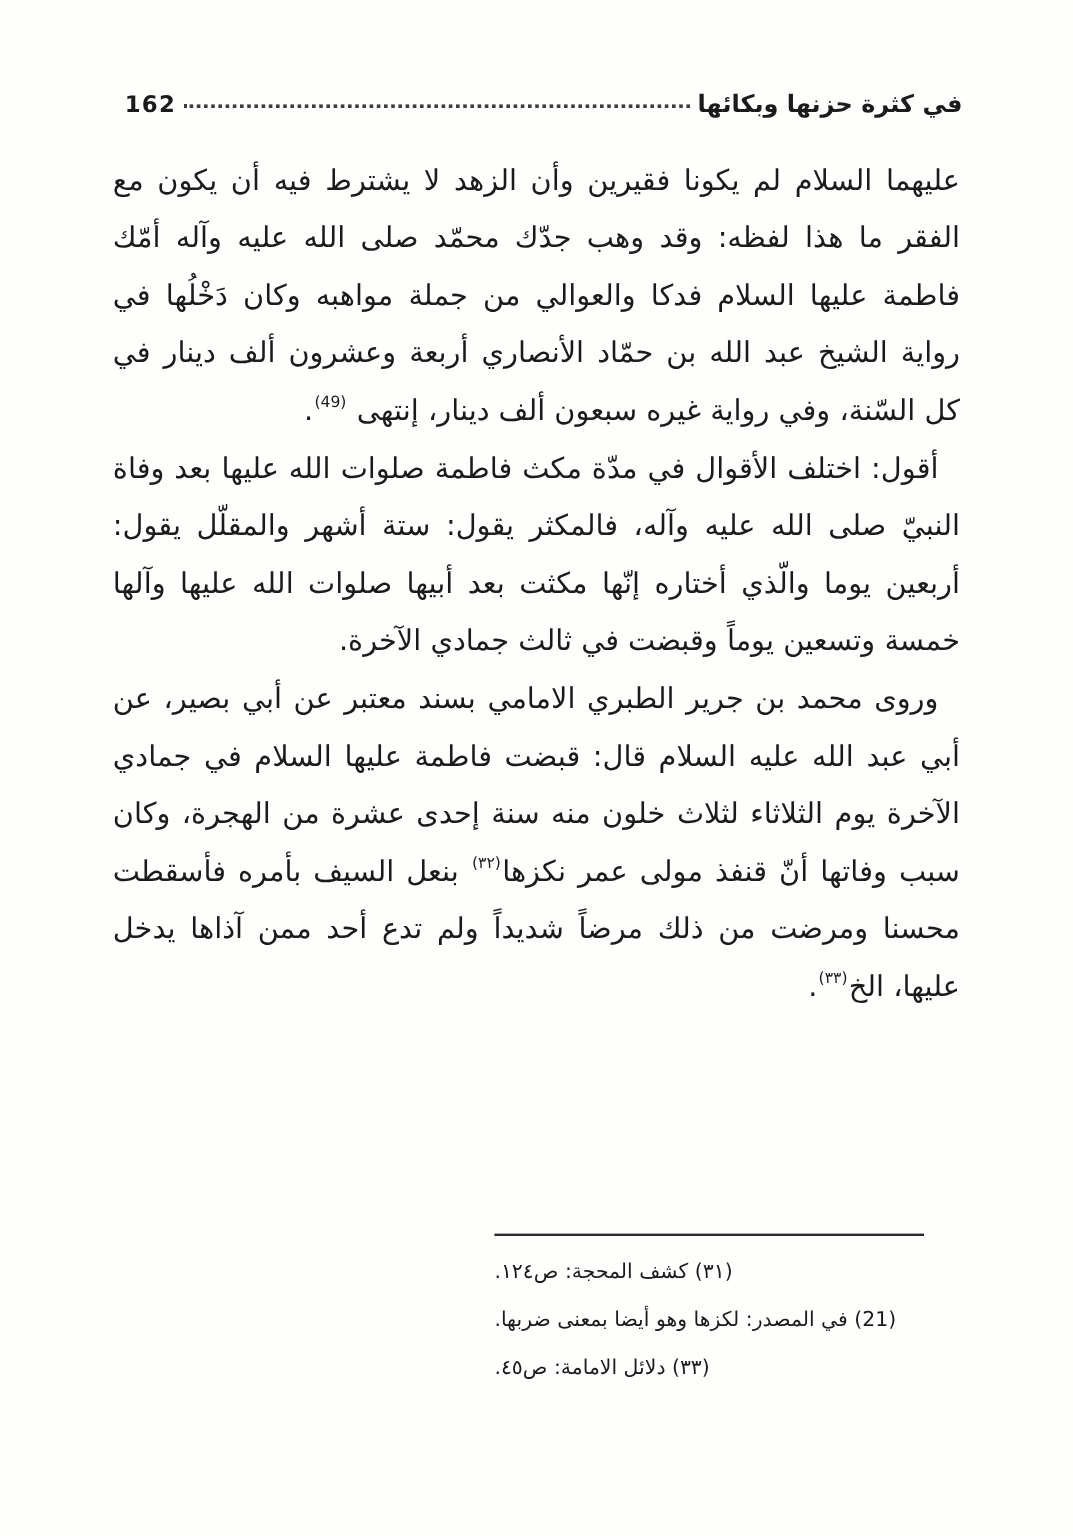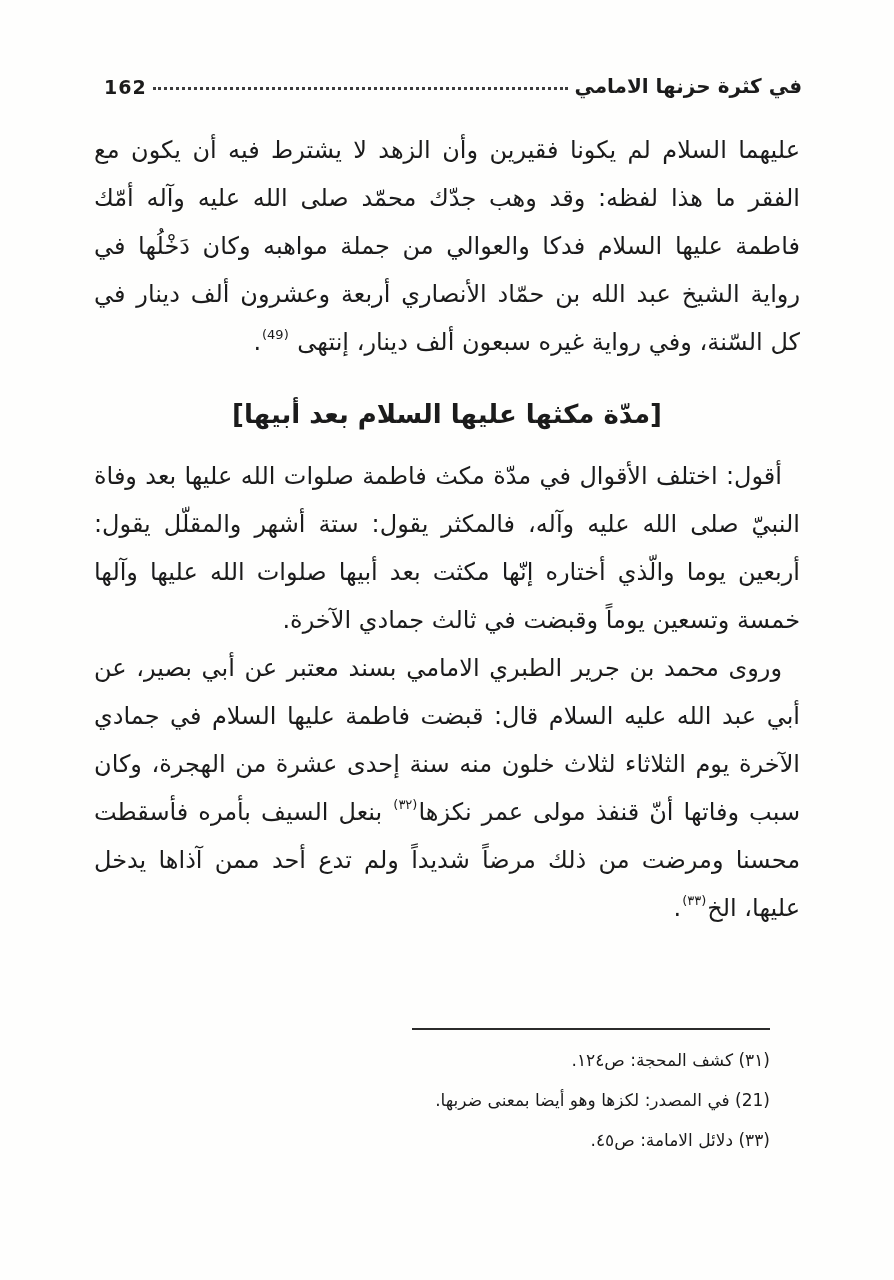--- a/index.html
+++ b/index.html
@@ -74,43 +74,42 @@
   }
 
   
   .footnotes {
     position: absolute;
     top: 1028px;
     right: 124px;
     width: 358px;
     font-size: 17px;
     line-height: 40px;
-    text-align: right;
+    text-align: left;
   }
   .fn-rule {
     border-top: 2px solid #2b2b2b;
     margin-bottom: 10px;
   }
   .fn { white-space: nowrap; }
 </style>
 </head>
 <body>
 
 <div class="page">
 
   <div class="header">
-    <span class="h-title">في كثرة حزنها الامامي</span>
+    <span class="h-title">في كثرة حزنها وبكائها</span>
     <span class="leader"></span>
     <span class="h-num">162</span>
   </div>
 
   <div class="body-block">
     <p class="par"><span>عليهما السلام لم يكونا فقيرين وأن الزهد لا يشترط فيه أن يكون مع الفقر ما هذا لفظه: وقد وهب جدّك محمّد صلى الله عليه وآله أمّك فاطمة عليها السلام فدكا والعوالي من جملة مواهبه وكان دَخْلُها في رواية الشيخ عبد الله بن حمّاد الأنصاري أربعة وعشرون ألف دينار في كل السّنة، وفي رواية غيره سبعون ألف دينار، إنتهى </span><sup class="fnref">(49)</sup><span>.</span></p>
 
-    <div class="heading">[مدّة مكثها عليها السلام بعد أبيها]</div>
 
     <p class="par indent"><span>أقول: اختلف الأقوال في مدّة مكث فاطمة صلوات الله عليها بعد وفاة النبيّ صلى الله عليه وآله، فالمكثر يقول: ستة أشهر والمقلّل يقول: أربعين يوما والّذي أختاره إنّها مكثت بعد أبيها صلوات الله عليها وآلها خمسة وتسعين يوماً وقبضت في ثالث جمادي الآخرة.</span></p>
 
     <p class="par indent"><span>وروى محمد بن جرير الطبري الامامي بسند معتبر عن أبي بصير، عن أبي عبد الله عليه السلام قال: قبضت فاطمة عليها السلام في جمادي الآخرة يوم الثلاثاء لثلاث خلون منه سنة إحدى عشرة من الهجرة، وكان سبب وفاتها أنّ قنفذ مولى عمر نكزها</span><sup class="fnref">(٣٢)</sup><span> بنعل السيف بأمره فأسقطت محسنا ومرضت من ذلك مرضاً شديداً ولم تدع أحد ممن آذاها يدخل عليها، الخ</span><sup class="fnref">(٣٣)</sup><span>.</span></p>
   </div>
 
   <div class="footnotes">
     <div class="fn-rule"></div>
     <div class="fn">(٣١) كشف المحجة: ص١٢٤.</div>
     <div class="fn">(21) في المصدر: لكزها وهو أيضا بمعنى ضربها.</div>

